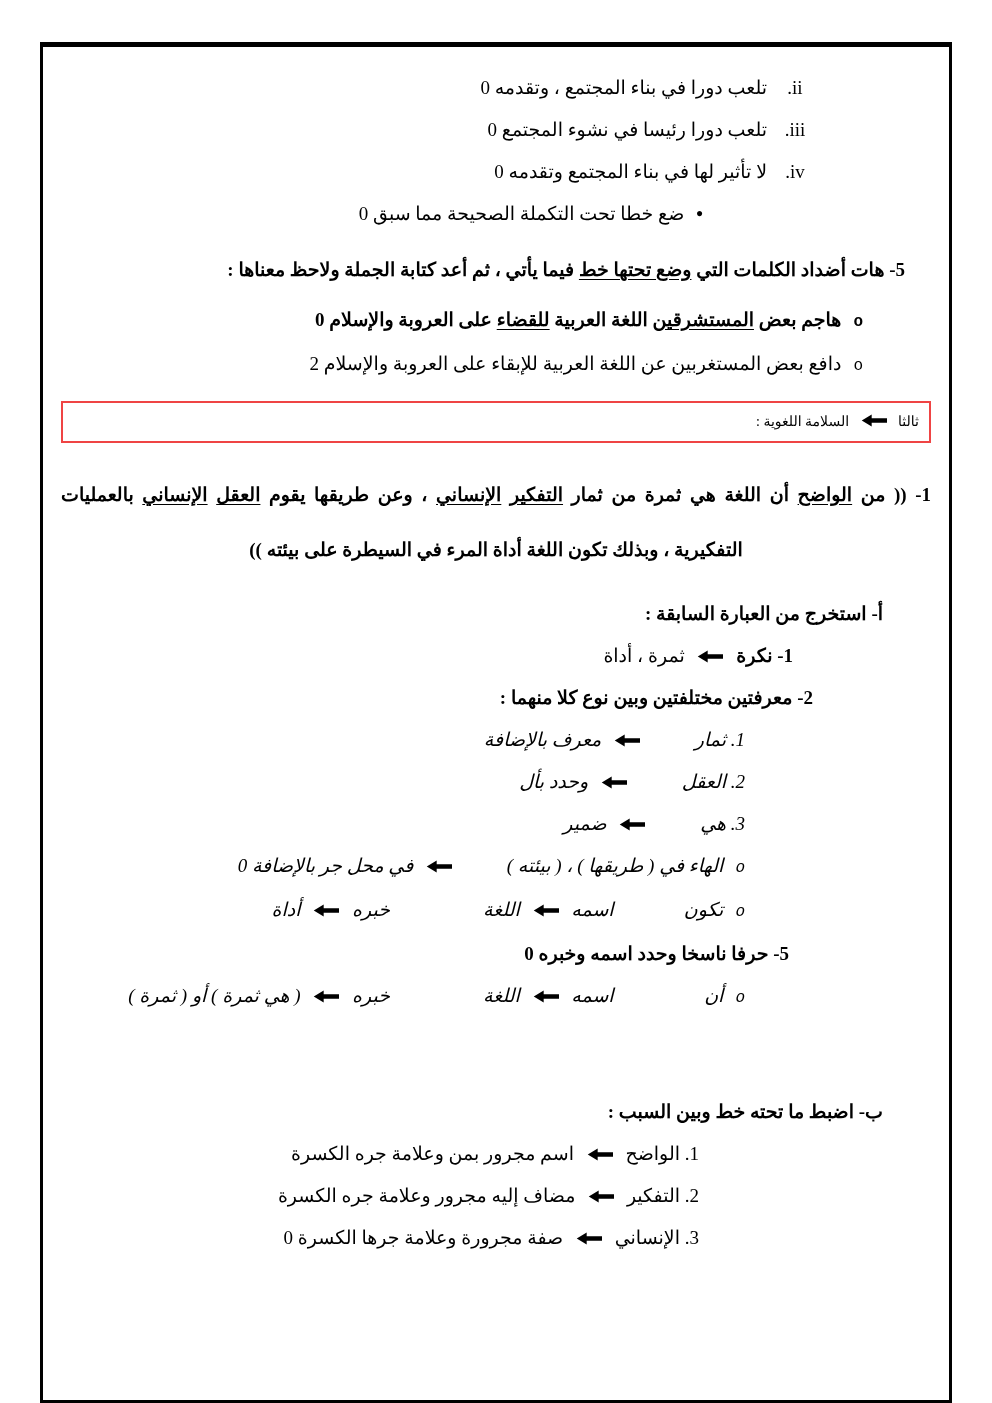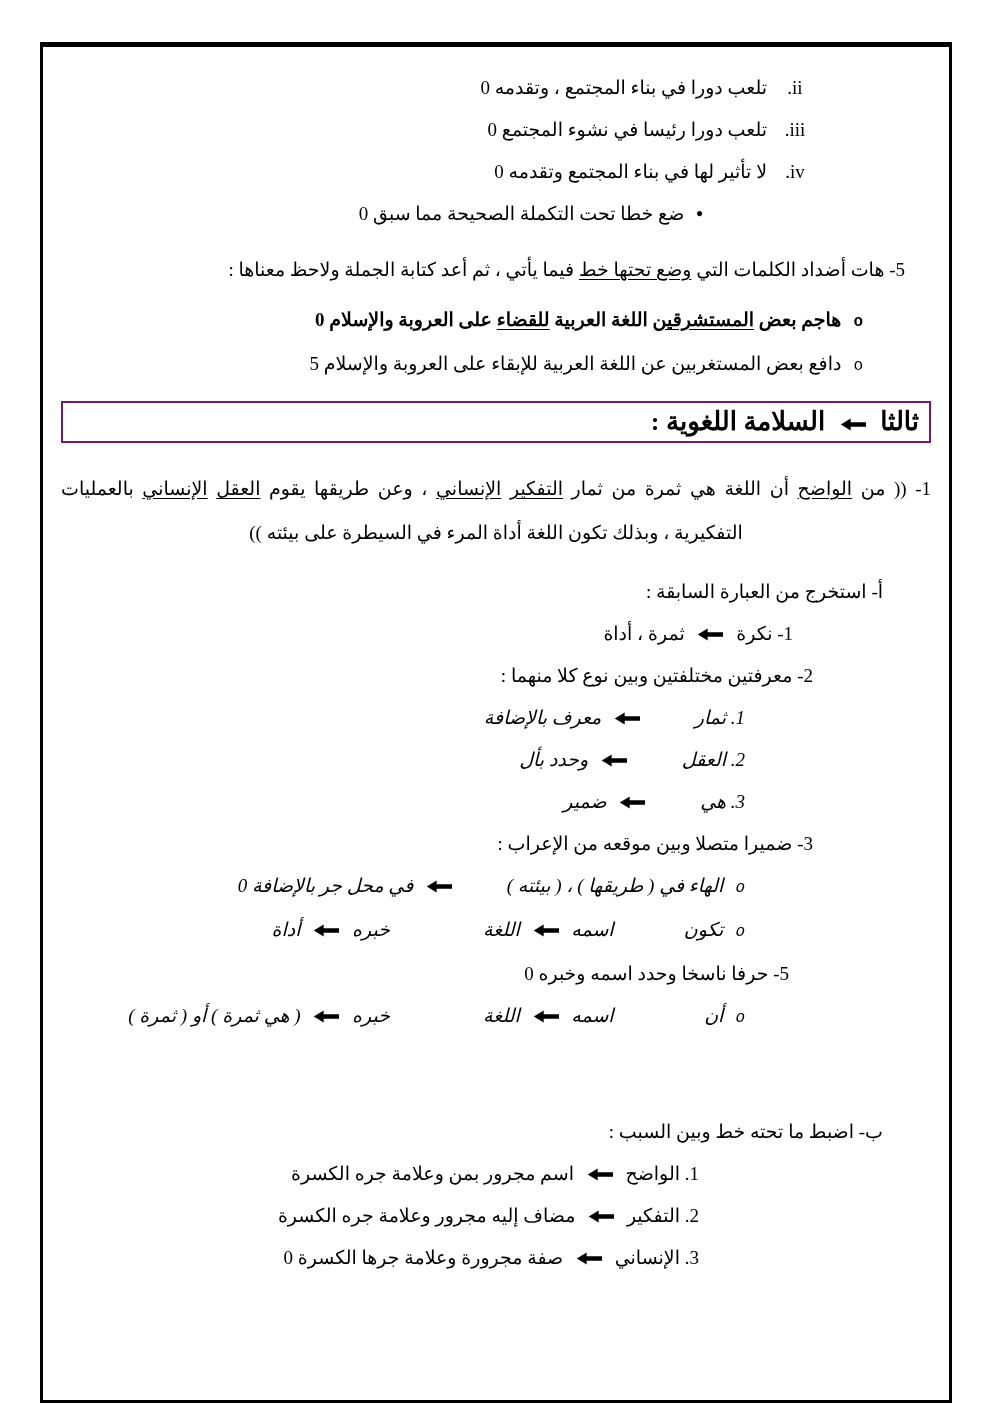--- a/index.html
+++ b/index.html
@@ -17,48 +17,48 @@
     padding: 22px 18px;
     direction: rtl; text-align: right;
     font-size: 19px; line-height: 26px;
     overflow: hidden;
   }
   .row { margin-top: 16px; }
   .first { margin-top: 6px; }
   .mt24 { margin-top: 24px; font-weight: bold; }
   .mt30 { margin-top: 30px; }
   .mt88 { margin-top: 88px; }
-  .b { font-weight: normal; }
+  .b { font-weight: bold; }
   .u { text-decoration: underline; text-underline-offset: 3px; }
   .marker-rn { display: inline-block; width: 36px; text-align: center; margin-left: 10px; }
   .marker-o { font-family: "Liberation Mono", monospace; font-size: 16px; margin-left: 12px; }
   .bullet { font-weight: bold; margin-left: 12px; }
   .arr { width: 26px; height: 13px; fill: #000; vertical-align: -1px; margin: 0 8px; }
   .arr.gwide { margin-right: 50px; }
   .slot1 { display: inline-block; width: 105px; }
   .slot2 { display: inline-block; width: 125px; }
   .ind-roman { padding-right: 118px; }
   .ind-bullet { padding-right: 228px; text-align: right; }
   .ind-q5h { padding-right: 26px; }
   .ind-q5i { padding-right: 68px; }
   .ind-a { padding-right: 48px; }
   .ind-n1 { padding-right: 138px; }
   .ind-n2 { padding-right: 118px; }
   .ind-sub { padding-right: 186px; font-style: italic; }
   .ind-h45 { padding-right: 142px; }
   .ind-brow { padding-right: 232px; }
   .section-box {
     margin-top: 22px;
-    border: 2px solid #701a75;
+    border: 2px solid #ef4444;
     padding: 4px 10px;
-    font-size: 26px; line-height: 30px; font-weight: bold;
+    font-size: 14px; line-height: 30px; font-weight: normal;
   }
   .passage {
     margin-top: 24px;
-    line-height: 44px;
+    line-height: 55px;
     text-align: justify;
     text-align-last: center;
     -moz-text-align-last: center;
   }
   .svgdefs { position: absolute; width: 0; height: 0; }
 </style>
 </head>
 <body>
 
 <svg class="svgdefs" aria-hidden="true">
@@ -82,21 +82,21 @@
   <div class="row ind-bullet">
     <span class="bullet">•</span><span>ضع خطا تحت التكملة الصحيحة مما سبق 0</span>
   </div>
 
   <div class="row mt30 ind-q5h b"><span>5- هات أضداد الكلمات التي </span><span class="u">وضع تحتها خط</span><span> فيما يأتي ، ثم أعد كتابة الجملة ولاحظ معناها :</span></div>
 
   <div class="row mt24 ind-q5i">
     <span class="marker-o">o</span><span><span>هاجم بعض </span><span class="u">المستشرقين</span><span> اللغة العربية </span><span class="u">للقضاء</span><span> على العروبة والإسلام 0</span></span>
   </div>
   <div class="row ind-q5i">
-    <span class="marker-o">o</span><span><span>دافع بعض المستغربين عن اللغة العربية للإبقاء على العروبة والإسلام 5</span></span>
+    <span class="marker-o">o</span><span><span>دافع بعض المستغربين عن اللغة العربية للإبقاء على العروبة والإسلام 2</span></span>
   </div>
 
   <div class="section-box">
     <span>ثالثا</span>
     <svg class="arr">
         <use href="#arrowL"></use>
       </svg>
     <span>السلامة اللغوية :</span>
   </div>
 
@@ -129,21 +129,20 @@
     <span>وحدد بأل</span>
   </div>
   <div class="row ind-sub">
     <span>3. هي</span>
     <svg class="arr gwide">
         <use href="#arrowL"></use>
       </svg>
     <span>ضمير</span>
   </div>
 
-  <div class="row ind-n2 b">3- ضميرا متصلا وبين موقعه من الإعراب :</div>
 
   <div class="row ind-sub">
     <span class="marker-o">o</span><span>الهاء في ( طريقها ) ، ( بيئته )</span>
     <svg class="arr gwide">
         <use href="#arrowL"></use>
       </svg>
     <span>في محل جر بالإضافة 0</span>
   </div>
 
 

